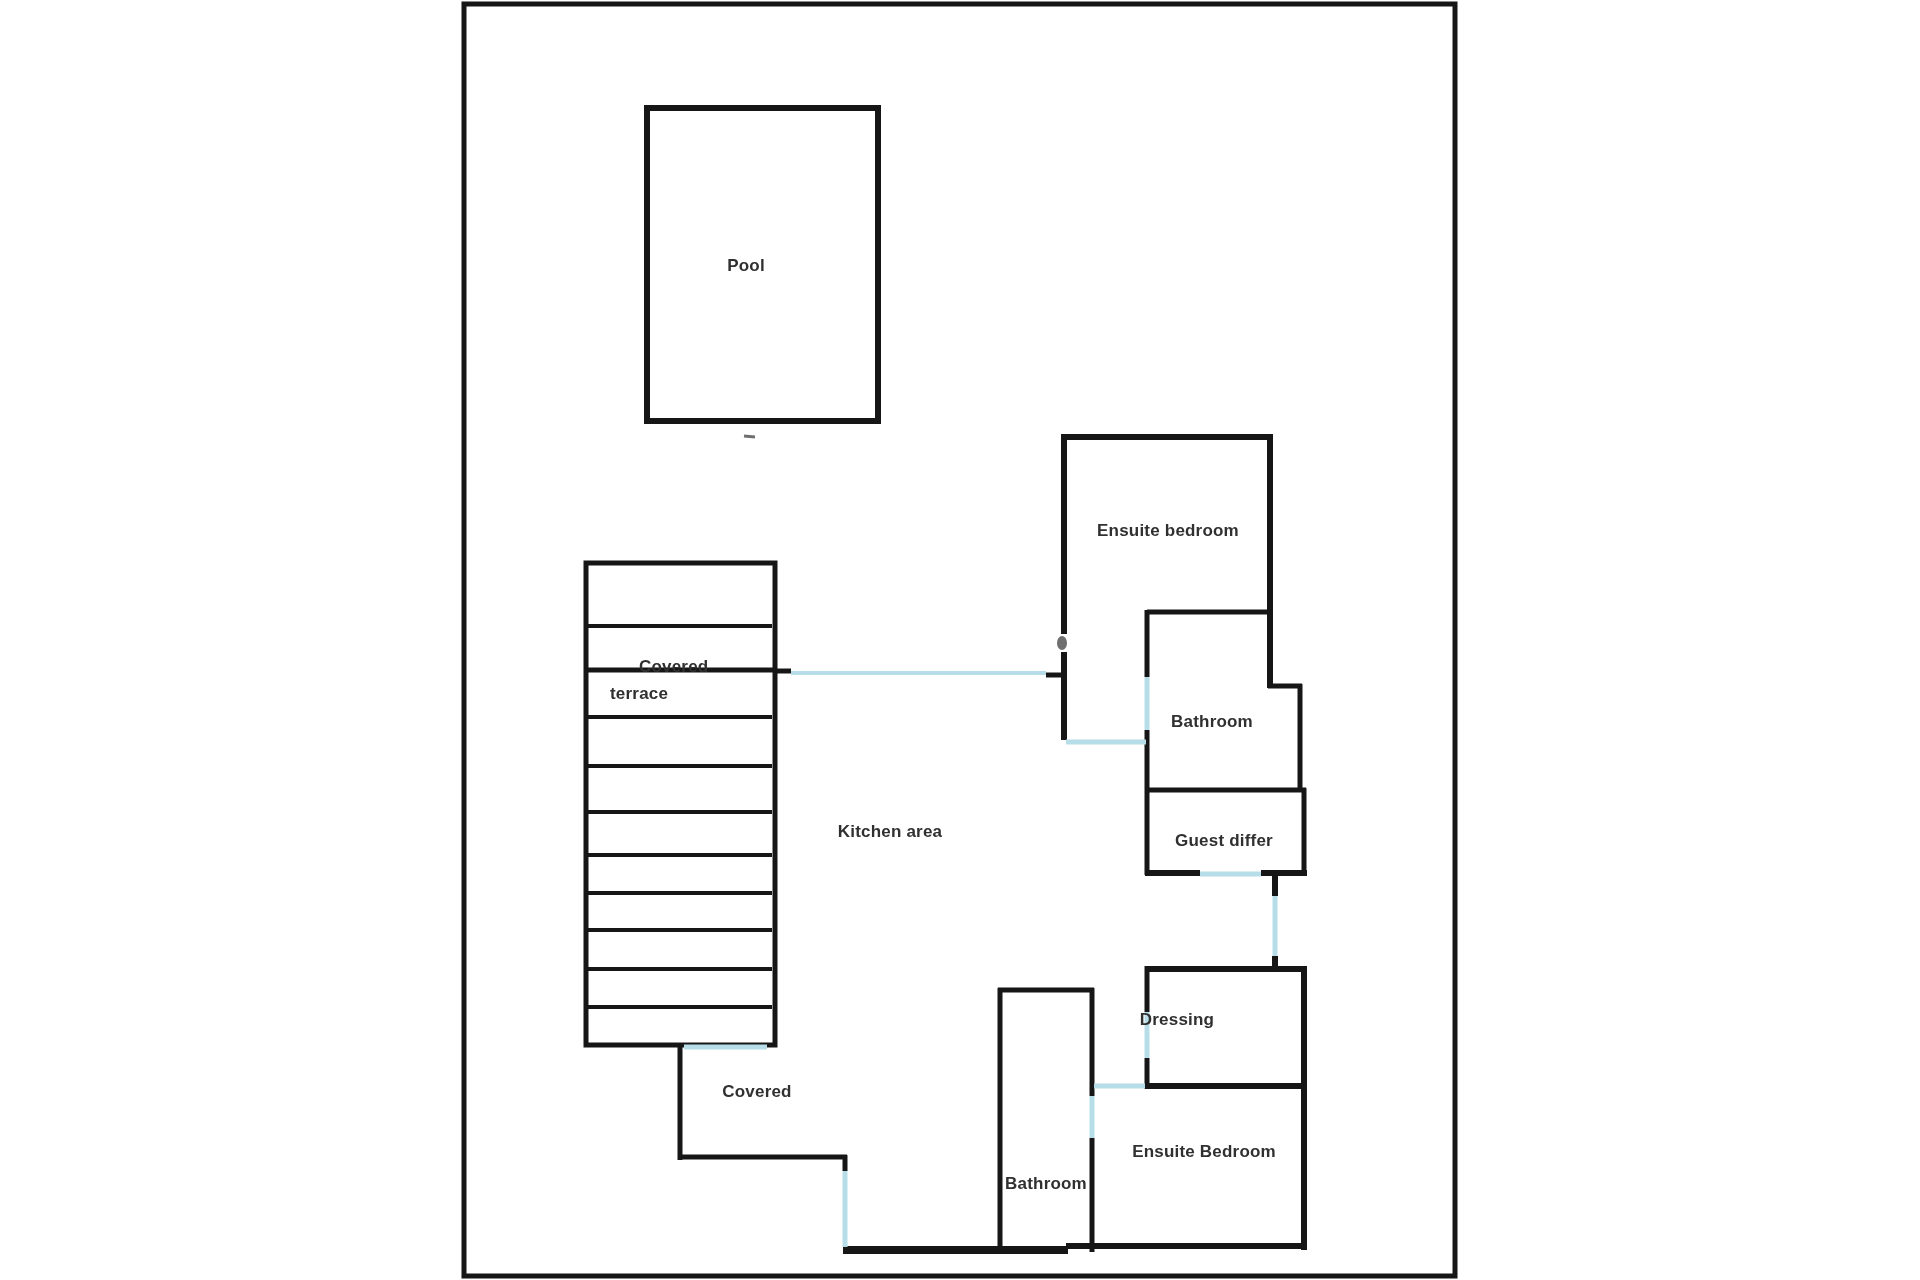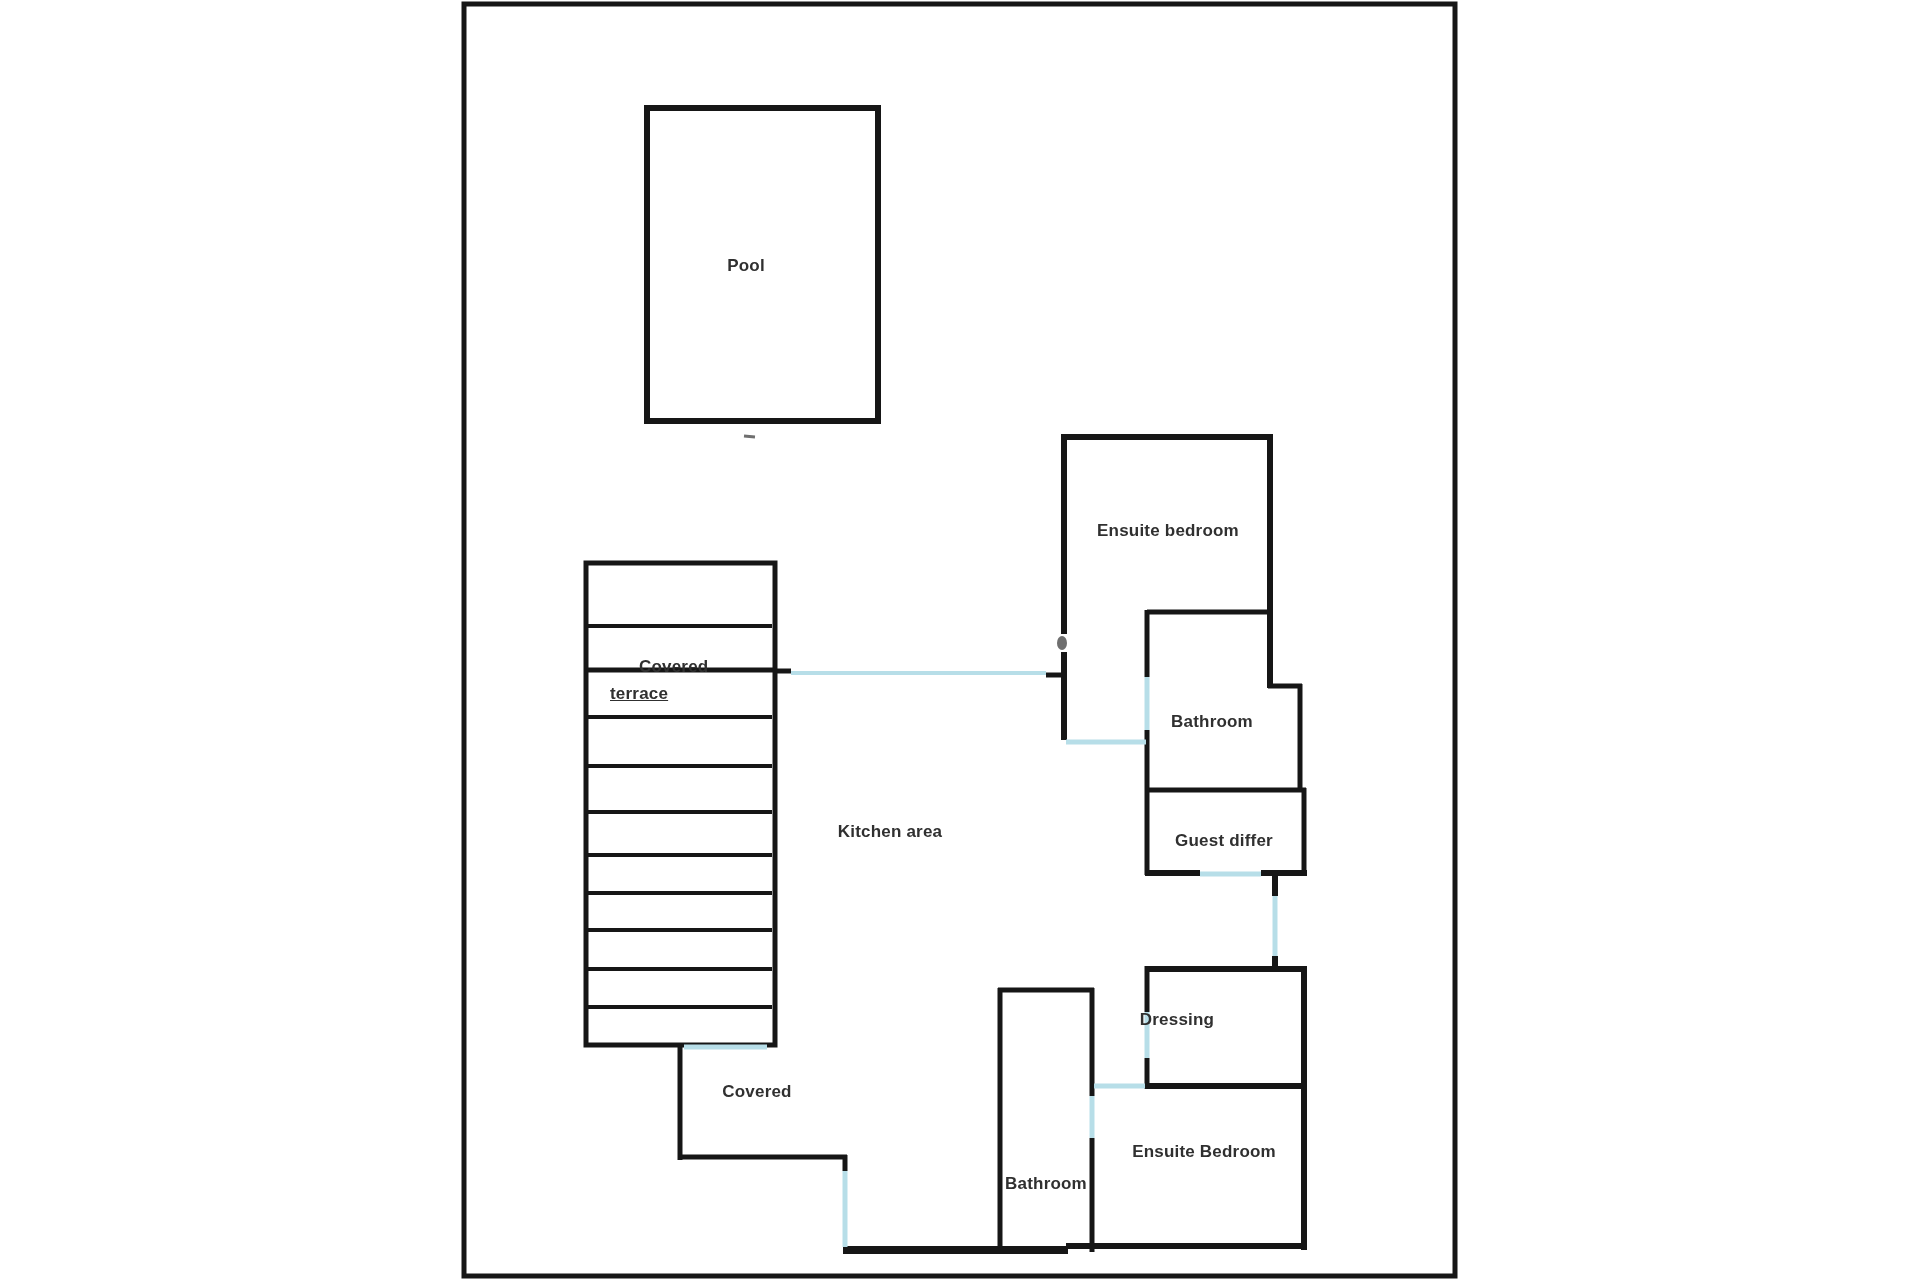--- a/index.html
+++ b/index.html
@@ -107,21 +107,21 @@
     <line x1="1275" y1="896" x2="1275" y2="956" class="d" stroke-width="5"></line>
     <line x1="1147" y1="1012" x2="1147" y2="1058" class="d" stroke-width="5"></line>
     <line x1="1094" y1="1086" x2="1145" y2="1086" class="d" stroke-width="5"></line>
     <line x1="1092" y1="1096" x2="1092" y2="1138" class="d" stroke-width="5"></line>
     <line x1="845" y1="1171" x2="845" y2="1247" class="d" stroke-width="5"></line>
   </svg>
 
 
   <div class="lbl" style="left:746px; top:266px;">Pool</div>
   <div class="lbl lbl-left" style="left:608px; top:667px;margin-left:31px;">Covered</div>
-  <div class="lbl lbl-left" style="left:610px; top:694px;text-decoration:underline;">terrace</div>
+  <div class="lbl lbl-left" style="left:610px; top:694px;">terrace</div>
   <div class="lbl" style="left:1168px; top:531px;">Ensuite bedroom</div>
   <div class="lbl" style="left:1212px; top:722px;">Bathroom</div>
   <div class="lbl" style="left:1224px; top:841px;">Guest differ</div>
   <div class="lbl" style="left:890px; top:832px;">Kitchen area</div>
   <div class="lbl" style="left:1177px; top:1020px;text-align:center;">Dressing</div>
   <div class="lbl" style="left:757px; top:1092px;">Covered</div>
   <div class="lbl" style="left:1204px; top:1152px;">Ensuite Bedroom</div>
   <div class="lbl" style="left:1046px; top:1184px;">Bathroom</div>
 
 </div>

